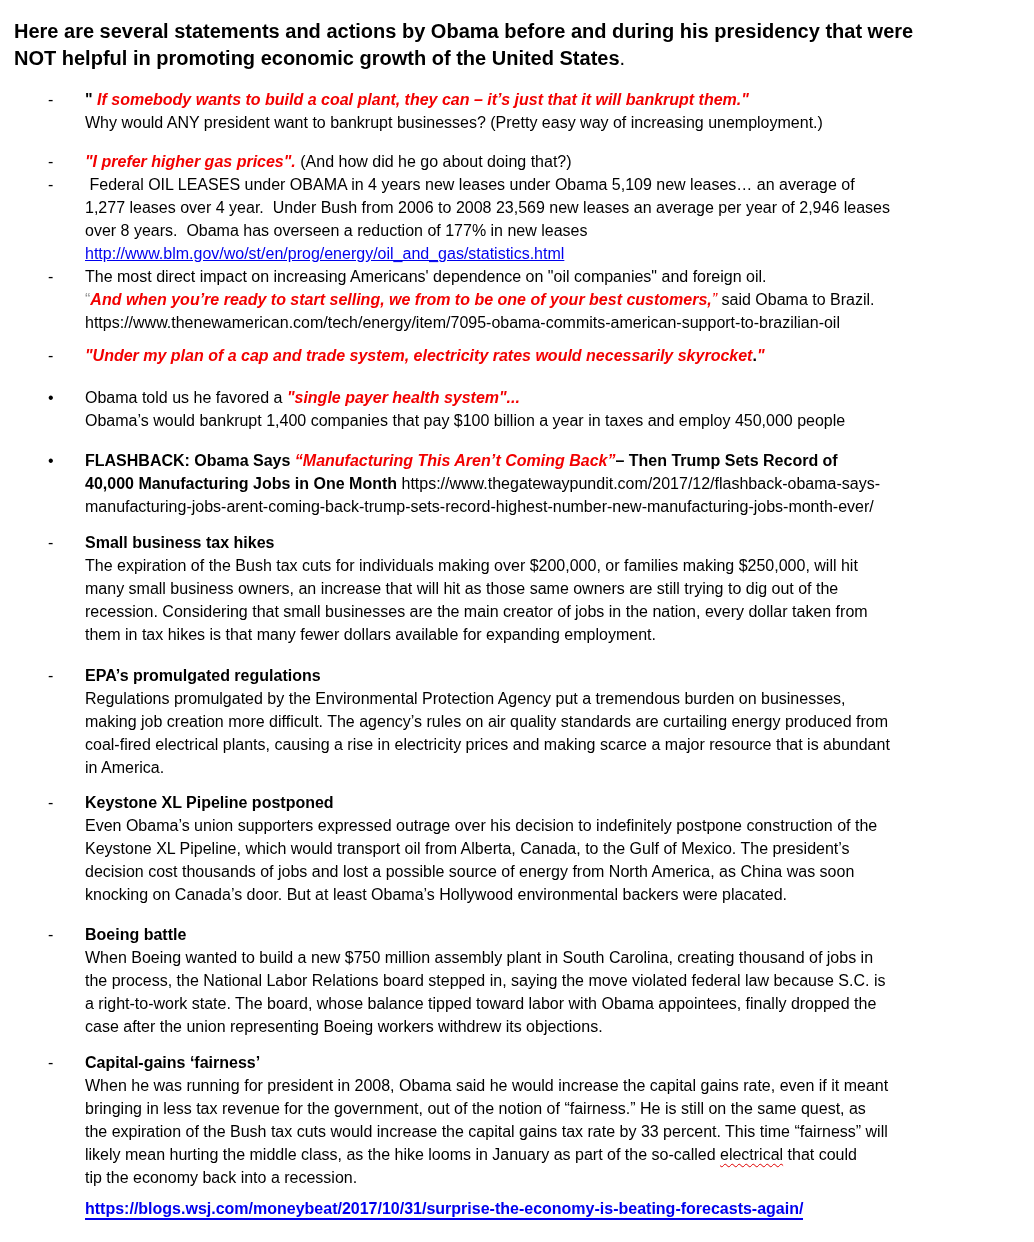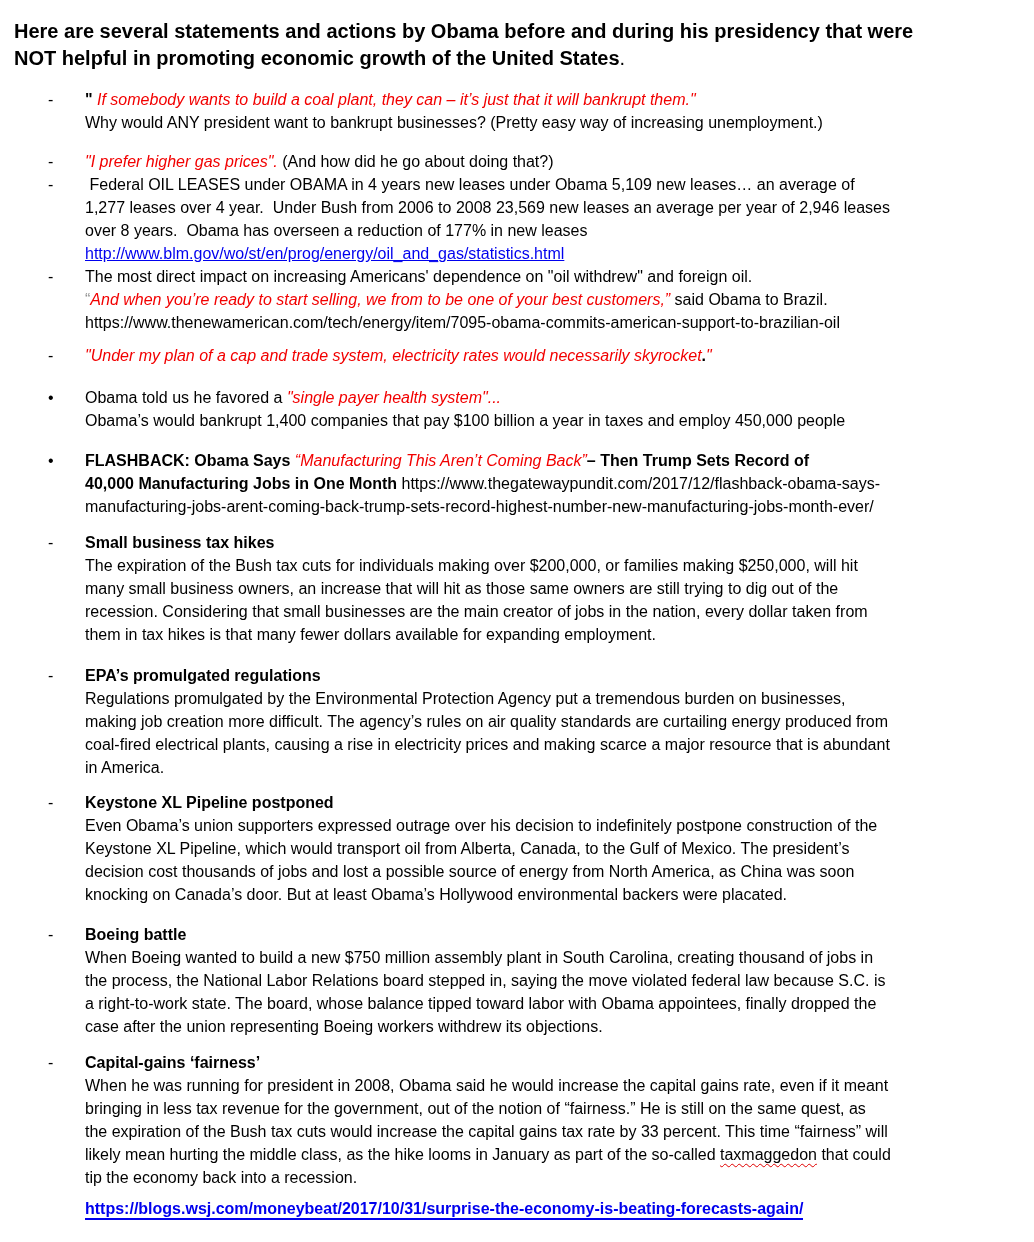--- a/index.html
+++ b/index.html
@@ -38,21 +38,21 @@
   .content{
     flex:1 1 auto;
     font-size:16px;
     line-height:23px;
     white-space:pre-wrap;
     padding-right:4px;
   }
   .r{font-weight:400;}
   .b{font-weight:700;}
   .bq{font-weight:700;}
-  .rb{color:var(--red);font-weight:400;font-style:italic;}
+  .rb{color:var(--red);font-weight:700;font-style:italic;}
   .ri{color:var(--red);font-style:italic;}
   .gq{color:var(--grayq);}
   .sq{
     text-decoration-line:underline;
     text-decoration-style:wavy;
     text-decoration-color:var(--squiggle);
     text-decoration-thickness:1px;
     text-underline-offset:3px;
   }
   a.link{color:var(--link);cursor:pointer;}
@@ -82,21 +82,21 @@
       </div>
       <div class="item" style="margin-top: 0px;">
         <span class="bullet">-</span>
         <div class="content"><span class="r"> Federal OIL LEASES under OBAMA in 4 years new leases under Obama 5,109 new leases… an average of
 1,277 leases over 4 year.  Under Bush from 2006 to 2008 23,569 new leases an average per year of 2,946 leases
 over 8 years.  Obama has overseen a reduction of 177% in new leases
 </span><a class="link" href="#">http://www.blm.gov/wo/st/en/prog/energy/oil_and_gas/statistics.html</a></div>
       </div>
       <div class="item" style="margin-top: 0px;">
         <span class="bullet">-</span>
-        <div class="content"><span class="r">The most direct impact on increasing Americans' dependence on "oil withdrew" and foreign oil.
+        <div class="content"><span class="r">The most direct impact on increasing Americans' dependence on "oil companies" and foreign oil.
 </span><span class="gq">“</span><span class="rb">And when you’re ready to start selling, we from to be one of your best customers,</span><span class="ri">”</span><span class="r"> said Obama to Brazil.
 https://www.thenewamerican.com/tech/energy/item/7095-obama-commits-american-support-to-brazilian-oil</span></div>
       </div>
       <div class="item" style="margin-top: 10px;">
         <span class="bullet">-</span>
         <div class="content"><span class="rb">"Under my plan of a cap and trade system, electricity rates would necessarily skyrocket</span><span class="b">.</span><span class="rb">"</span></div>
       </div>
       <div class="item" style="margin-top: 19px;">
         <span class="bullet">•</span>
         <div class="content"><span class="r">Obama told us he favored a </span><span class="rb">"single payer health system"...</span><span class="r">
@@ -139,21 +139,21 @@
 the process, the National Labor Relations board stepped in, saying the move violated federal law because S.C. is
 a right-to-work state. The board, whose balance tipped toward labor with Obama appointees, finally dropped the
 case after the union representing Boeing workers withdrew its objections.</span></div>
       </div>
       <div class="item" style="margin-top: 13px;">
         <span class="bullet">-</span>
         <div class="content"><span class="b">Capital-gains ‘fairness’</span><span class="r">
 When he was running for president in 2008, Obama said he would increase the capital gains rate, even if it meant
 bringing in less tax revenue for the government, out of the notion of “fairness.” He is still on the same quest, as
 the expiration of the Bush tax cuts would increase the capital gains tax rate by 33 percent. This time “fairness” will
-likely mean hurting the middle class, as the hike looms in January as part of the so-called </span><span class="sq">taxmaggedon</span><span class="r"> that could
+likely mean hurting the middle class, as the hike looms in January as part of the so-called </span><span class="sq">electrical</span><span class="r"> that could
 tip the economy back into a recession.</span></div>
       </div>
       <div class="item" style="margin-top: 8px; font-weight: bold;">
         <span class="bullet"></span>
         <div class="content"><a class="link2" href="#">https://blogs.wsj.com/moneybeat/2017/10/31/surprise-the-economy-is-beating-forecasts-again/</a></div>
       </div>
     </div>
 </div>
 
 </body></html>

